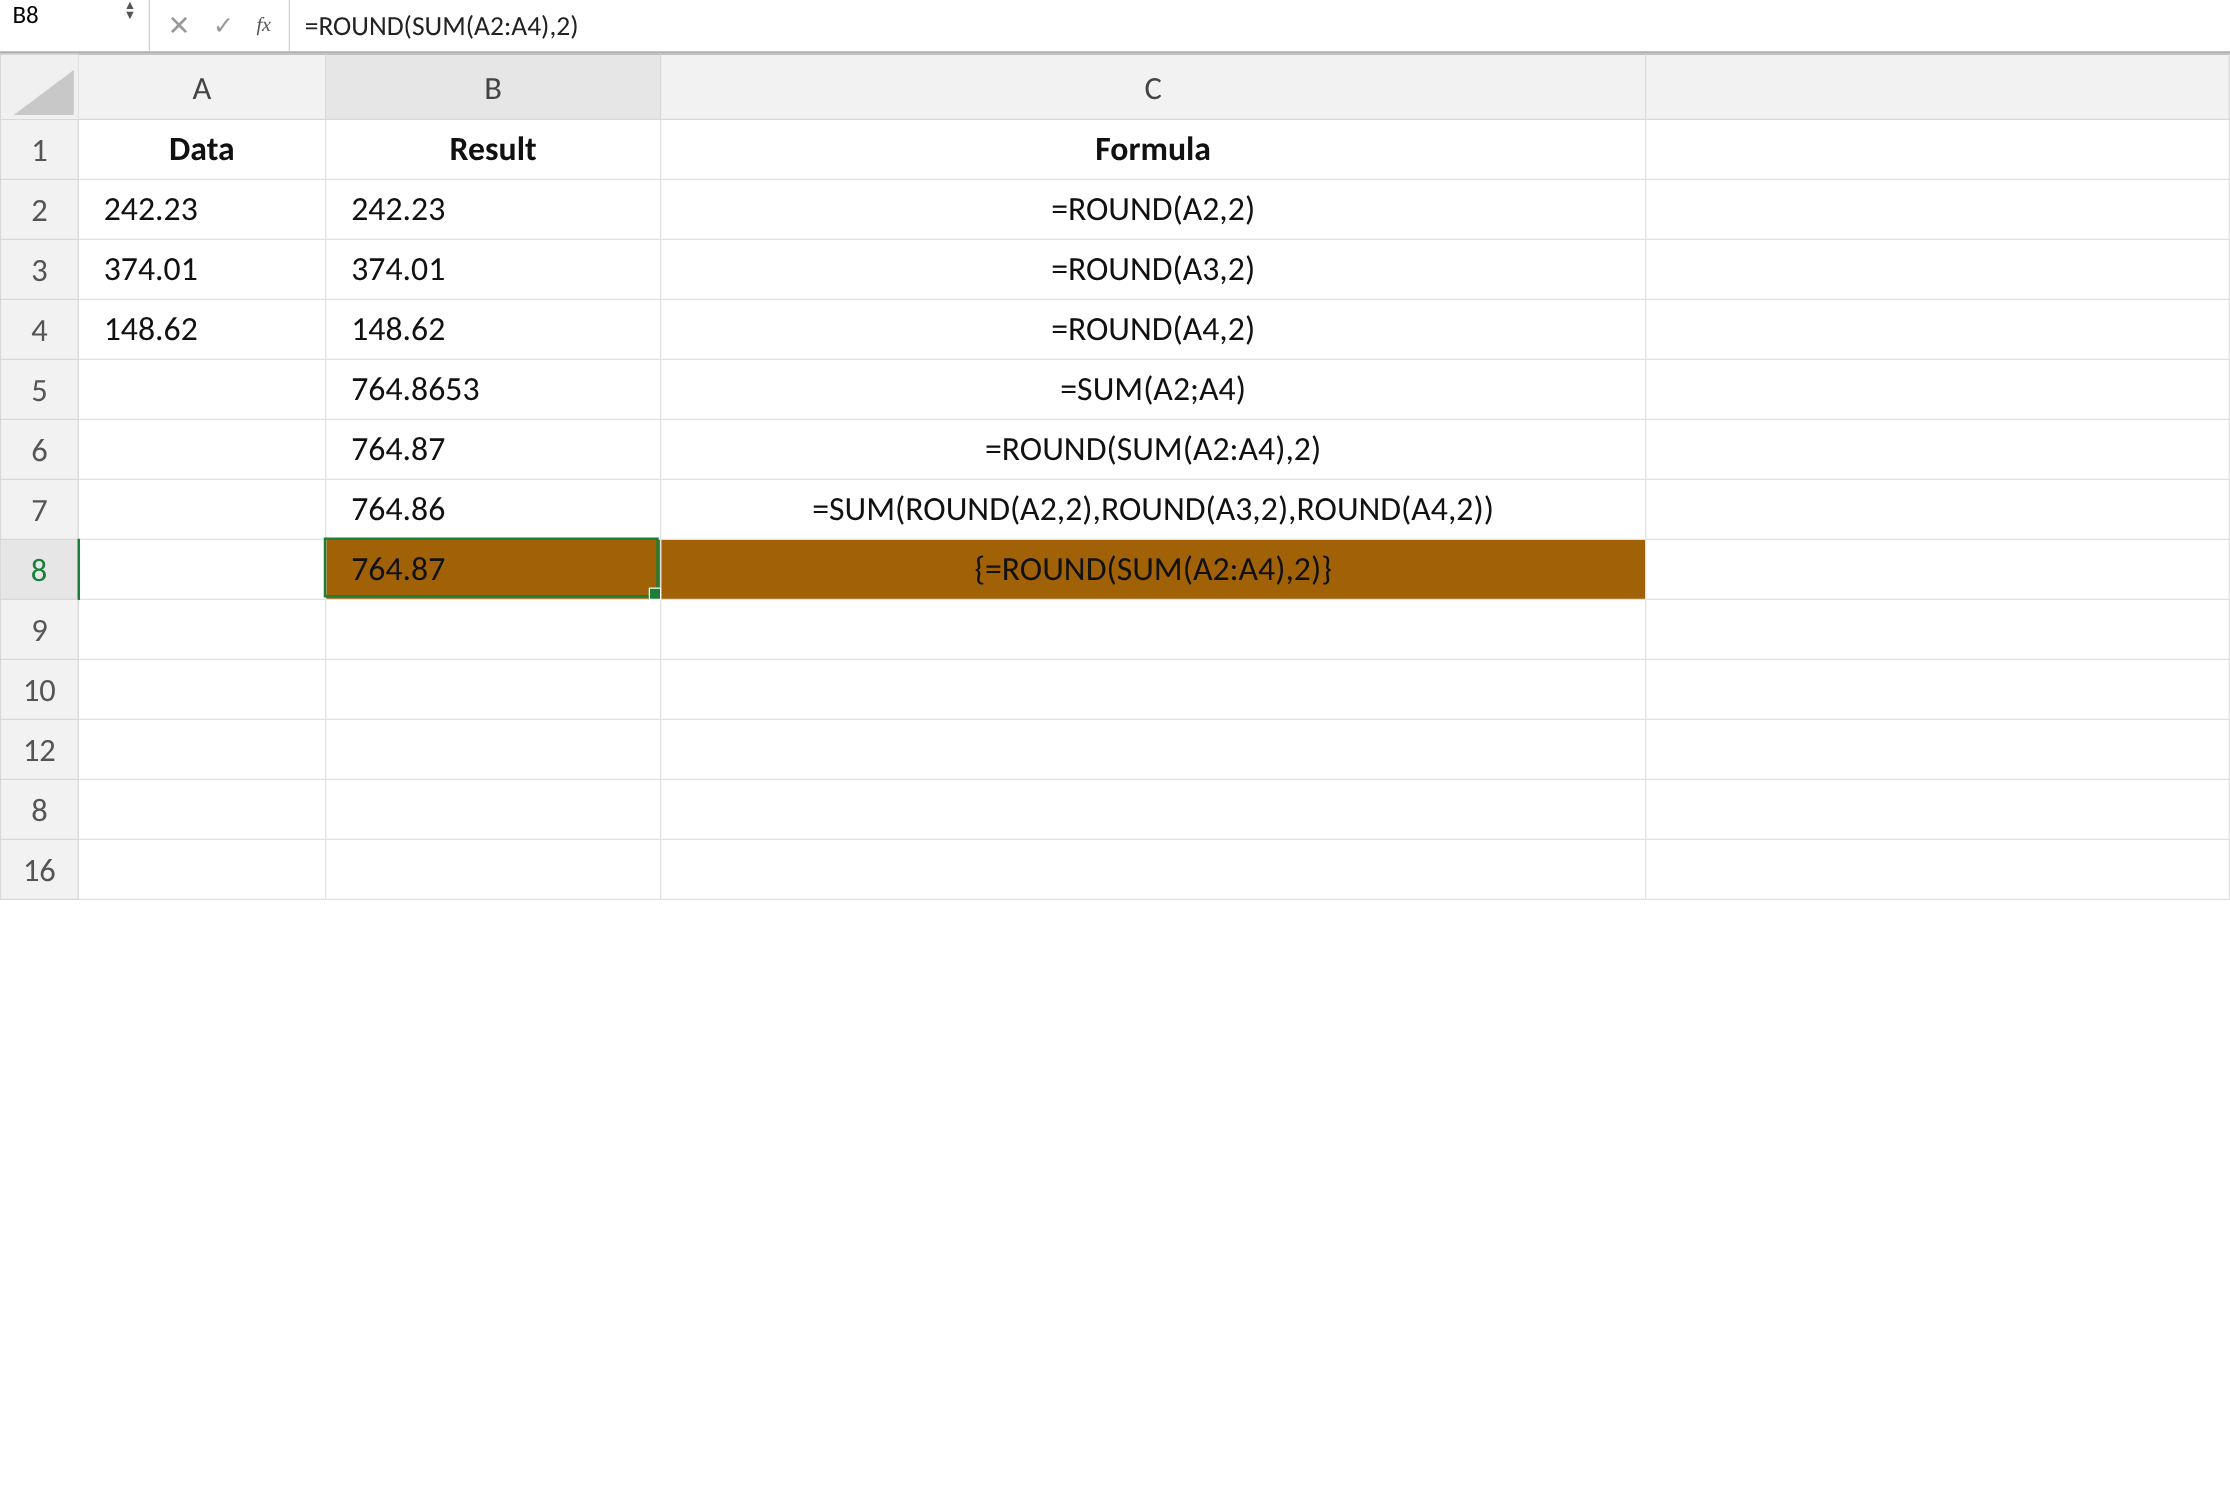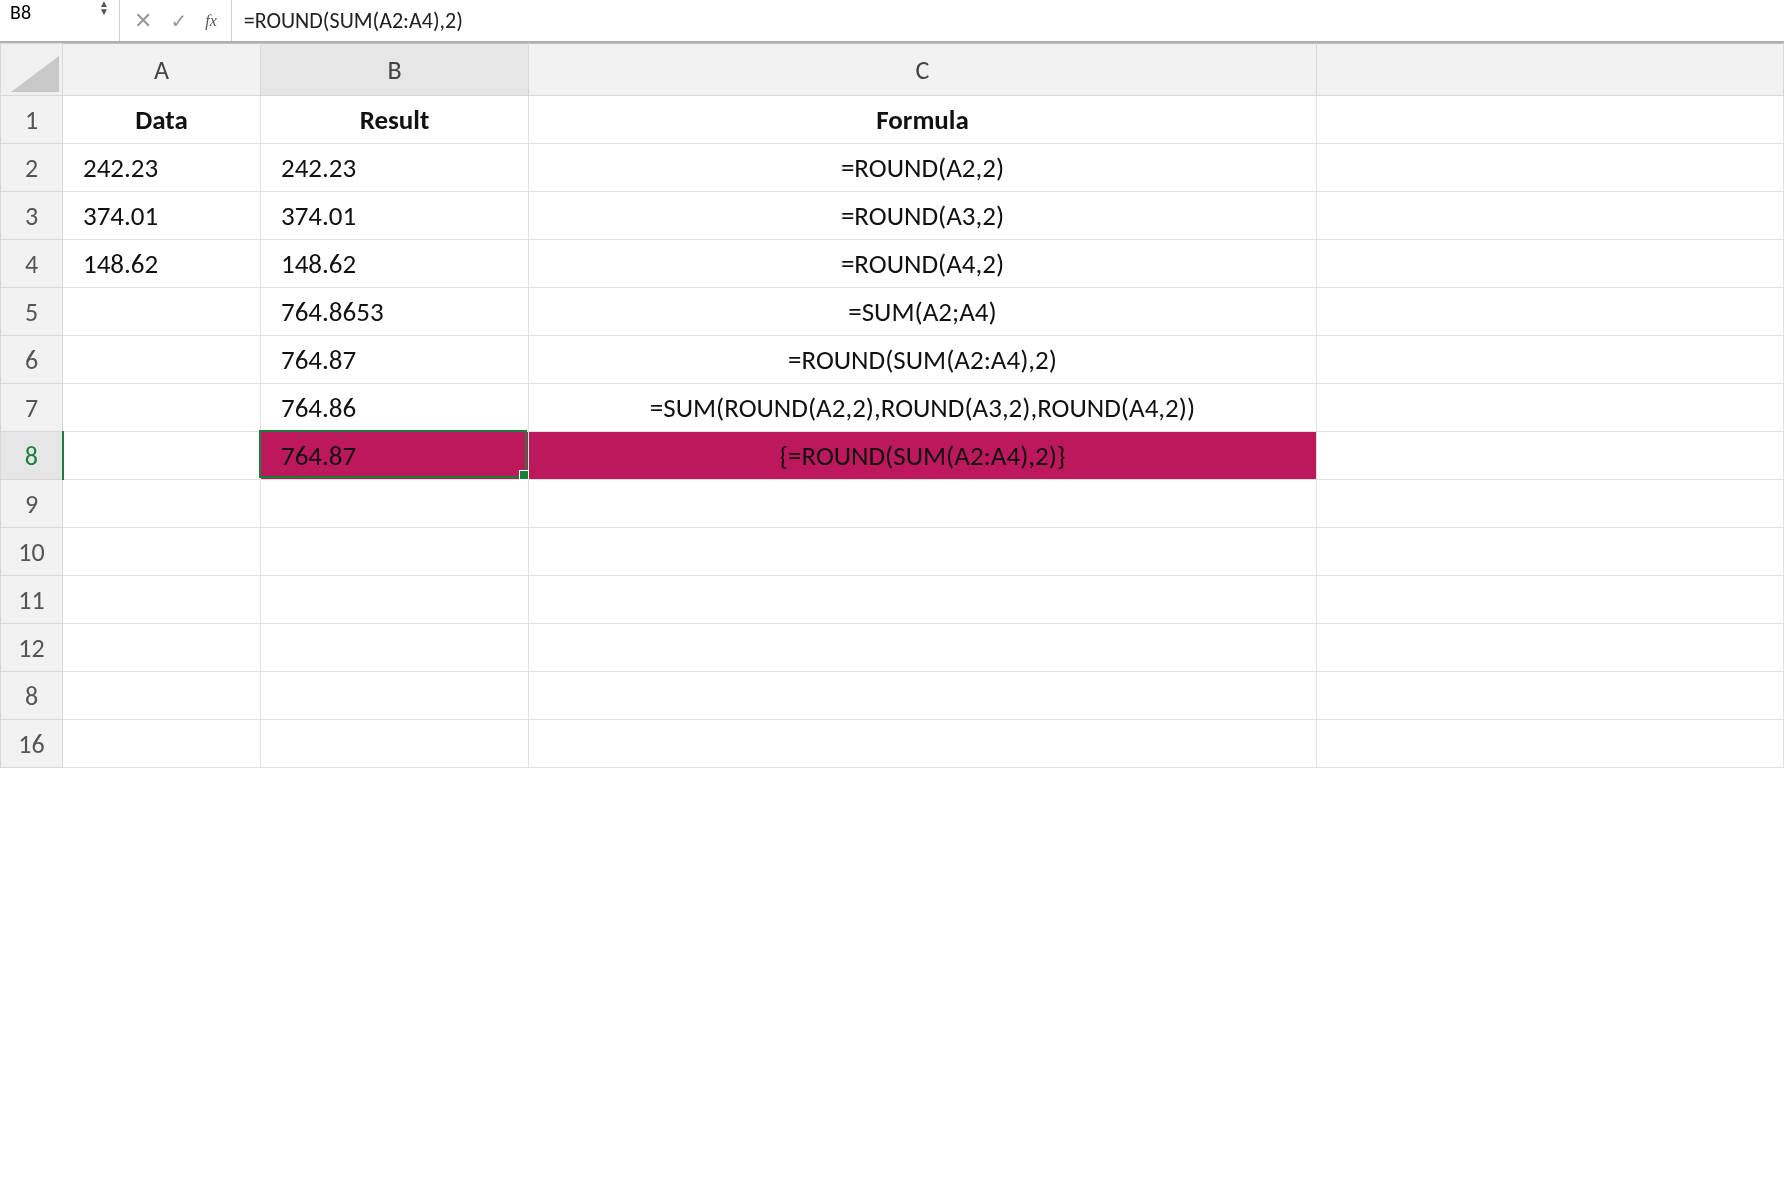--- a/index.html
+++ b/index.html
@@ -122,21 +122,21 @@
     font-size: 27px;
     color: #111;
     height: 48px;
     vertical-align: middle;
     overflow: hidden;
     white-space: nowrap;
   }
   td.cell.num { text-align: left; padding-left: 20px; }
   td.cell.text { text-align: center; }
   td.cell.bold { font-weight: 700; }
-  td.cell.hl { background: #be185d; }
+  td.cell.hl { background: #a16207; }
   .selection-box {
     position: absolute;
     border: 2px solid #1a7f37;
     pointer-events: none;
   }
   .selection-box::after {
     content: "";
     position: absolute;
     right: -4px;
     bottom: -4px;
@@ -248,27 +248,20 @@
           <td class="cell"></td>
         </tr>
         <tr>
           <td class="row-header">10</td>
           <td class="cell num"></td>
           <td class="cell num"></td>
           <td class="cell text"></td>
           <td class="cell"></td>
         </tr>
         <tr>
-          <td class="row-header">11</td>
-          <td class="cell num"></td>
-          <td class="cell num"></td>
-          <td class="cell text"></td>
-          <td class="cell"></td>
-        </tr>
-        <tr>
           <td class="row-header">12</td>
           <td class="cell num"></td>
           <td class="cell num"></td>
           <td class="cell text"></td>
           <td class="cell"></td>
         </tr>
         <tr>
           <td class="row-header">8</td>
           <td class="cell num"></td>
           <td class="cell num"></td>

